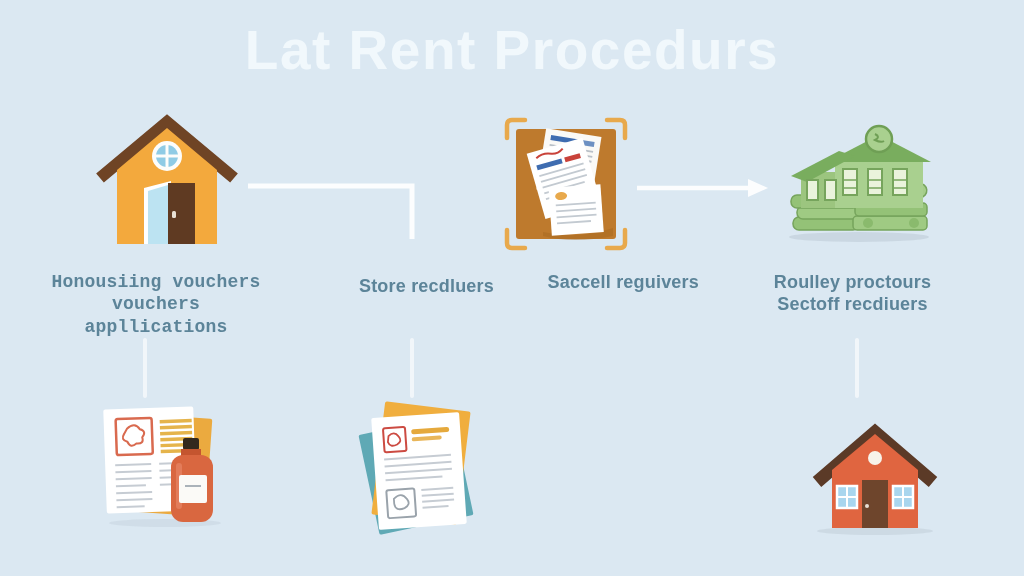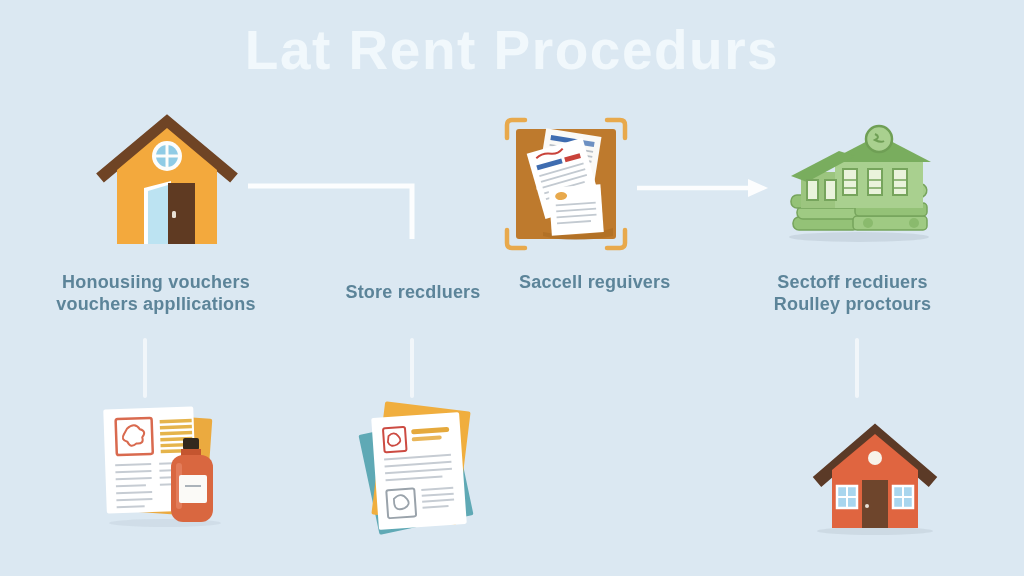--- a/index.html
+++ b/index.html
@@ -17,21 +17,21 @@
     color:#f1f8fc;
   }
   .icon{position:absolute;}
   .label{
     position:absolute;
     font-size:18px;font-weight:600;
     color:#5c8499;
     line-height:1.24;letter-spacing:.2px;
     text-align:center;
   }
-  .label.left{text-align:left;}
+  .label.left{text-align:right;}
   .vline{
     position:absolute;width:4px;height:60px;
     background:rgba(255,255,255,.62);
     border-radius:2px;
   }
   .connector{position:absolute;}
 </style>
 </head>
 <body>
 
@@ -141,33 +141,33 @@
         <line x1="60" y1="58" x2="74" y2="58"></line>
           <line x1="85" y1="58" x2="99" y2="58"></line>
         <line x1="110" y1="58" x2="124" y2="58"></line>
           <line x1="60" y1="66" x2="74" y2="66"></line>
         <line x1="85" y1="66" x2="99" y2="66"></line>
           <line x1="110" y1="66" x2="124" y2="66"></line>
       </g>
     </g>
   </svg>
 
-  <div class="label" style="left:40px;top:271px;width:232px;">
+  <div class="label" style="left:40px;top:271px;width:232px;font-family:Liberation Mono, monospace;">
     <div>Honousiing vouchers</div>
     <div>vouchers appllications</div>
   </div>
-  <div class="label" style="left:332px;top:281px;width:162px;">
+  <div class="label" style="left:332px;top:275px;width:162px;text-align:right;">
     <div>Store recdluers</div>
   </div>
   <div class="label left" style="left:519px;top:271px;width:180px;">
     <div>Saccell reguivers</div>
   </div>
   <div class="label" style="left:760px;top:271px;width:185px;">
+    <div>Roulley proctours</div>
     <div>Sectoff recdiuers</div>
-    <div>Roulley proctours</div>
   </div>
 
   <div class="vline" style="left:143px;top:338px;"></div>
   <div class="vline" style="left:410px;top:338px;"></div>
   <div class="vline" style="left:855px;top:338px;"></div>
 
   <svg class="icon" style="left:95px;top:402px;" width="135" height="126" viewBox="0 0 135 126">
     <ellipse cx="70" cy="121" rx="56" ry="4" fill="#c3d0db" opacity=".45"></ellipse>
     <rect x="34" y="14" width="80" height="98" rx="2" fill="#ebaa3f" transform="rotate(4 74 63)"></rect>
     <g transform="rotate(-2 55 57)">

